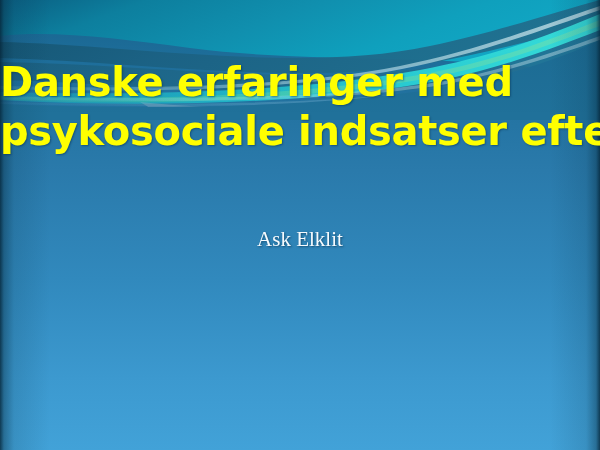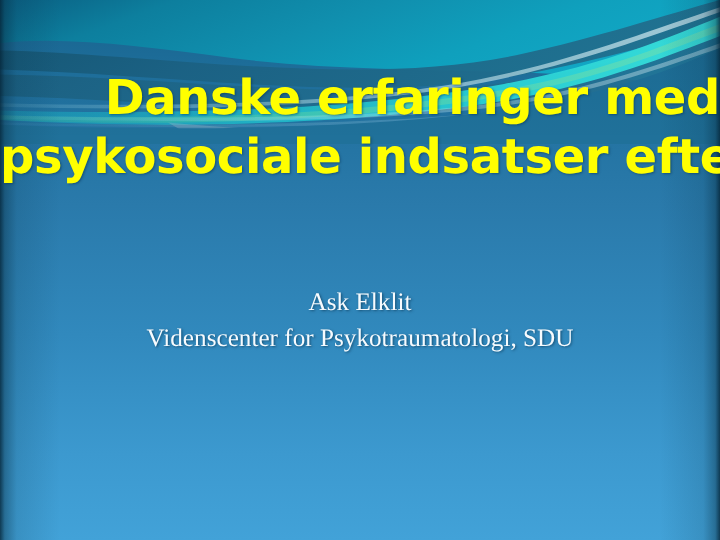--- a/index.html
+++ b/index.html
@@ -57,37 +57,37 @@
     pointer-events: none;
   }
   #wave-graphic svg { display: block; }
 
   
   #title-block {
     position: absolute;
     left: 0;
     top: 58px;
     width: 600px;
-    text-align: right;
+    text-align: left;
   }
   .title-line {
     font-family: "DejaVu Sans", "Liberation Sans", sans-serif;
     font-weight: bold;
     font-size: 40px;
     line-height: 49px;
     color: #FFFF00;
     letter-spacing: -0.3px;
     text-shadow: 1px 1px 2px rgba(0,40,70,0.45);
     white-space: nowrap;
   }
 
   #subtitle-block {
     position: absolute;
     left: 0;
-    top: 236px;
+    top: 224px;
     width: 600px;
     text-align: center;
   }
   .subtitle-line {
     font-family: "Liberation Serif", "DejaVu Serif", serif;
     font-size: 21px;
     line-height: 30px;
     color: #f7fbfe;
     text-shadow: 1px 1px 2px rgba(0,35,60,0.55);
     white-space: nowrap;
@@ -173,16 +173,15 @@
 
   <div id="edge-vignette"></div>
 
   <div id="title-block">
     <div class="title-line">Danske erfaringer med</div>
     <div class="title-line">psykosociale indsatser efter</div>
   </div>
 
   <div id="subtitle-block">
     <div class="subtitle-line">Ask Elklit</div>
-    <div class="subtitle-line">Videnscenter for Psykotraumatologi, SDU</div>
   </div>
 
 </div>
 
 </body></html>

